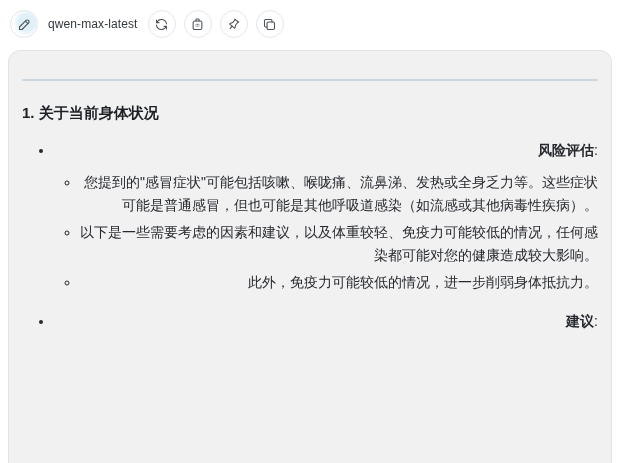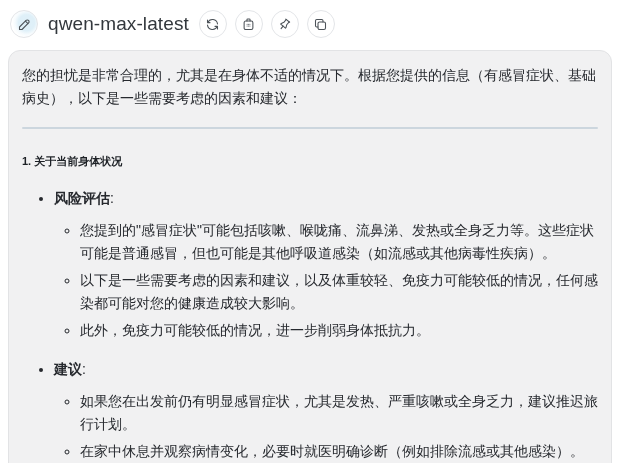--- a/index.html
+++ b/index.html
@@ -28,21 +28,21 @@
     flex: 0 0 auto;
     padding: 0;
   }
   .icon-btn.edit {
     background:
       radial-gradient(circle at 60% 45%, rgba(140,200,230,0.28) 0 38%, rgba(180,220,240,0.12) 55%, transparent 70%),
       #ffffff;
   }
   .icon-btn svg { stroke: #4d5359; fill: none; stroke-width: 1.7; stroke-linecap: round; stroke-linejoin: round; }
   .model-name {
-    font-size: 19px;
+    font-size: 12px;
     color: #33383d;
     letter-spacing: .1px;
     margin: 0 2px 0 2px;
     white-space: nowrap;
   }
   
   .card {
     position: absolute;
     left: 8px; right: 8px; top: 50px;
     height: 520px;
@@ -56,30 +56,31 @@
   }
   .card p.intro { margin: 2px 0 0 0; }
   .hr {
     height: 2px;
     background: #ccd6de;
     border: none;
     margin: 17px 0 20px 0;
     border-radius: 1px;
   }
   h3.sec-heading {
-    font-size: 11px;
+    font-size: 15px;
     font-weight: bold;
     color: #1d2126;
     margin: 0 0 4px 0;
     line-height: 24px;
   }
   ul.lvl1 {
     list-style: disc;
     padding-left: 32px;
     margin: 14px 0 0 0;
+    text-align: right;
   }
   ul.lvl1 > li { margin-bottom: 9px; }
   ul.lvl1 > li > .b { font-weight: bold; }
   ul.lvl2 {
     list-style: circle;
     padding-left: 26px;
     margin: 9px 0 16px 0;
   }
   ul.lvl2 > li { margin-bottom: 4px; }
 </style>
@@ -135,38 +136,32 @@
       <svg width="15" height="15" viewBox="0 0 24 24">
         <rect x="8" y="8" width="12" height="12" rx="2.5"></rect>
         <path d="M16 8v-2a2 2 0 0 0 -2 -2h-8a2 2 0 0 0 -2 2v8a2 2 0 0 0 2 2h2"></path>
       </svg>
     </span>
   </button>
 </div>
 
 <div class="card">
 
-  <p class="intro">您的担忧是非常合理的，尤其是在身体不适的情况下。根据您提供的信息（有感冒症状、基础病史），以下是一些需要考虑的因素和建议：</p>
 
   <div class="hr"></div>
 
   <h3 class="sec-heading">1. 关于当前身体状况</h3>
 
   <ul class="lvl1">
     <li>
       <span class="b">风险评估</span><span>:</span>
       <ul class="lvl2">
         <li>您提到的"感冒症状"可能包括咳嗽、喉咙痛、流鼻涕、发热或全身乏力等。这些症状可能是普通感冒，但也可能是其他呼吸道感染（如流感或其他病毒性疾病）。</li>
         <li>以下是一些需要考虑的因素和建议，以及体重较轻、免疫力可能较低的情况，任何感染都可能对您的健康造成较大影响。</li>
         <li>此外，免疫力可能较低的情况，进一步削弱身体抵抗力。</li>
       </ul>
     </li>
     <li>
       <span class="b">建议</span><span>:</span>
-      <ul class="lvl2">
-        <li>如果您在出发前仍有明显感冒症状，尤其是发热、严重咳嗽或全身乏力，建议推迟旅行计划。</li>
-        <li>在家中休息并观察病情变化，必要时就医明确诊断（例如排除流感或其他感染）。</li>
-
-      </ul>
     </li>
   </ul>
 
 </div>
 
 </body></html>

